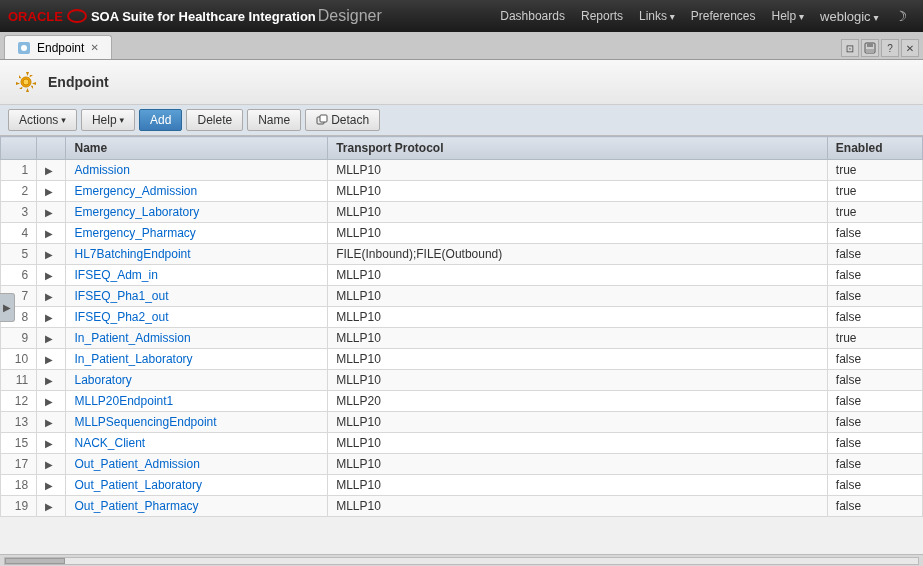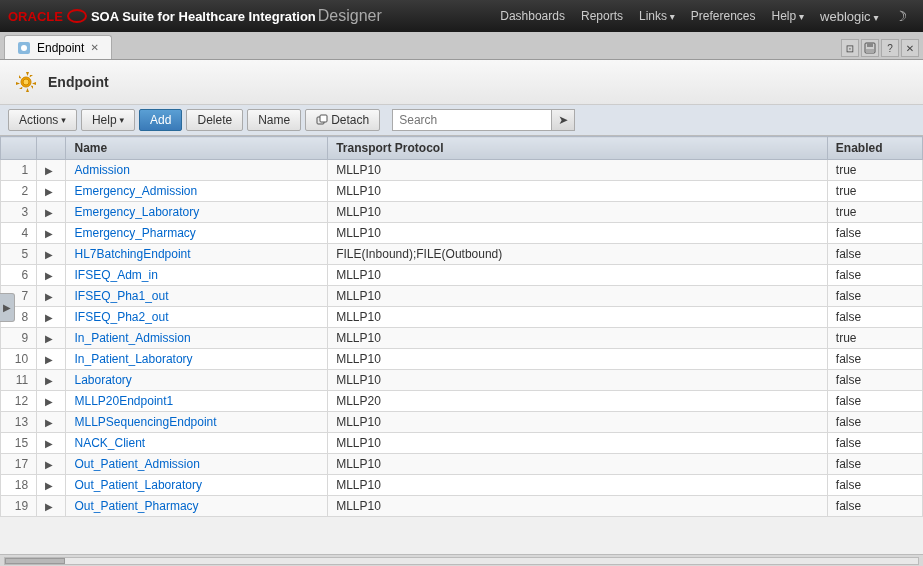--- a/index.html
+++ b/index.html
@@ -336,26 +336,20 @@
     <button class="toolbar-btn">
       <span>Name</span>
     </button>
     <button class="toolbar-btn">
       <svg width="12" height="12" viewBox="0 0 12 12">
         <rect x="1" y="3" width="7" height="7" rx="1" fill="none" stroke="#555" stroke-width="1"></rect>
         <rect x="4" y="1" width="7" height="7" rx="1" fill="white" stroke="#555" stroke-width="1"></rect>
       </svg>
       <span>Detach</span>
     </button>
-    <div class="search-container">
-      <input class="search-input" type="text" placeholder="Search" style="">
-      <button class="search-btn">
-        <span>➤</span>
-      </button>
-    </div>
   </div>
 
   <div class="table-container">
     <div class="table-wrapper">
       <table>
         <thead>
           <tr>
             <th class="col-num"></th>
             <th class="col-expand"></th>
             <th class="col-name">Name</th>

